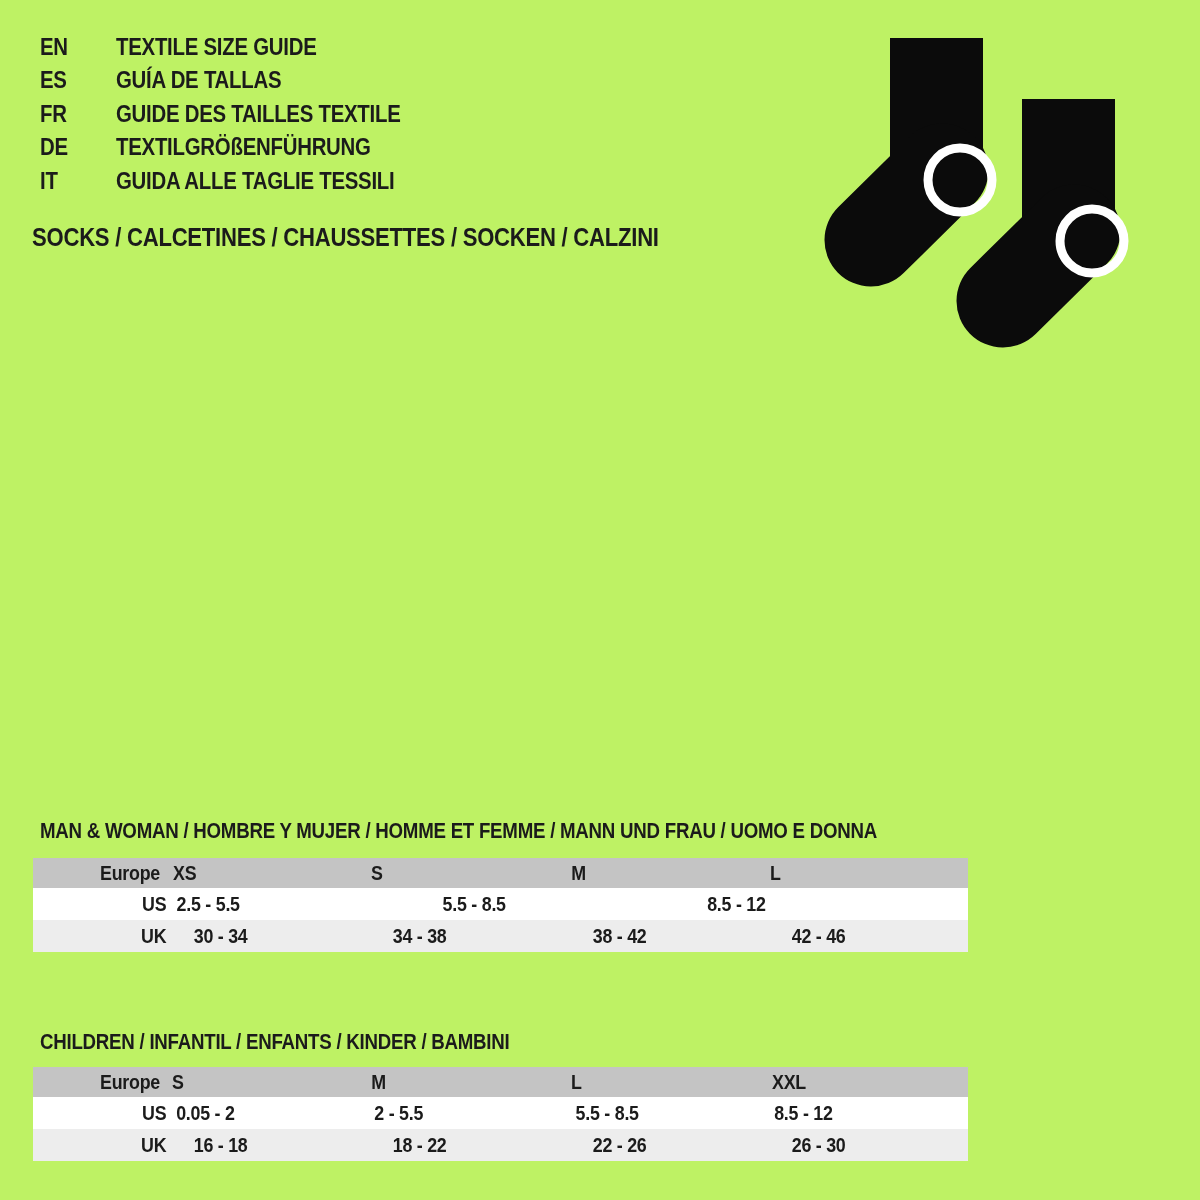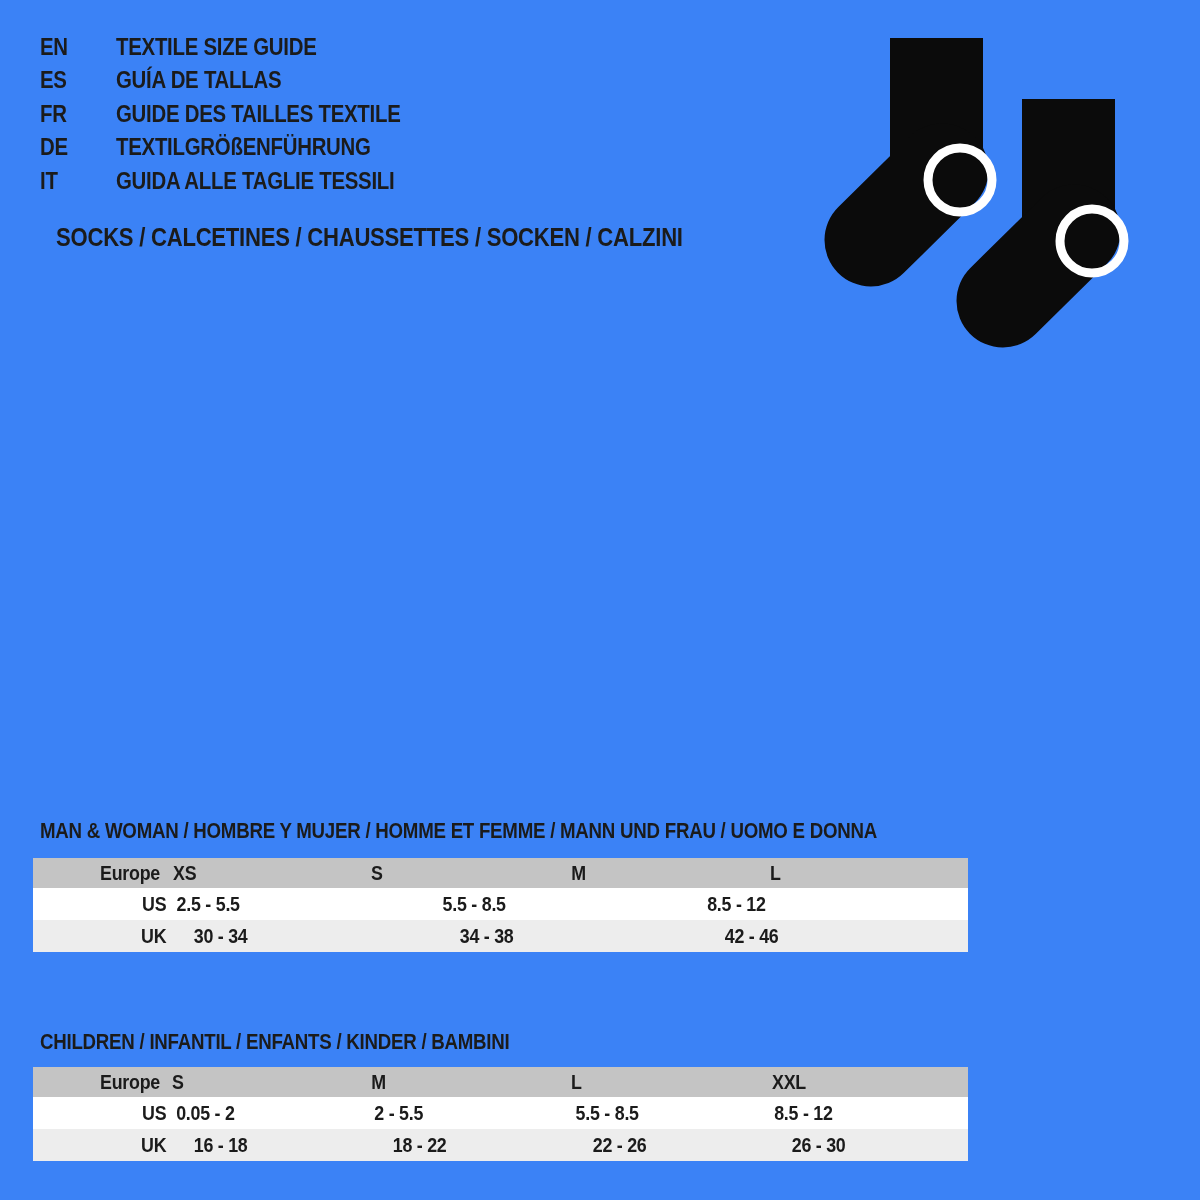--- a/index.html
+++ b/index.html
@@ -4,34 +4,34 @@
 <style>
   * { margin: 0; padding: 0; box-sizing: border-box; }
   html, body { background: #ffffff; }
   body {
     width: 1200px; height: 1200px;
     position: relative;
     font-family: "Liberation Sans", sans-serif;
     color: var(--text, #1b1b1b);
     overflow: hidden;
   }
-  .canvas { position: absolute; inset: 0; background: #3b82f6; }
+  .canvas { position: absolute; inset: 0; background: #bef264; }
 
   
   .cl, .cx { display: inline-block; white-space: nowrap; font-weight: 700; letter-spacing: -0.3px; }
   .cl { transform: scaleX(0.85); transform-origin: 0 50%; }
   .cx { transform: scaleX(0.85); transform-origin: 50% 50%; }
 
   
   .lang-list { position: absolute; left: 40px; top: 30px; }
   .lang-row { display: flex; height: 33.5px; align-items: center; font-size: 24px; }
   .lang-row .code { width: 76px; }
 
   
-  .product-line { position: absolute; left: 56px; top: 221px; font-size: 26px; height: 32px; display: flex; align-items: center; }
+  .product-line { position: absolute; left: 32px; top: 221px; font-size: 26px; height: 32px; display: flex; align-items: center; }
 
   
   .socks-icon { position: absolute; left: 790px; top: 20px; width: 360px; height: 340px; }
   .sock-fill { fill: var(--icon, #0b0b0b); }
   .sock-stroke { stroke: var(--icon, #0b0b0b); stroke-width: 93; stroke-linecap: round; fill: none; }
   .heel-ring { fill: none; stroke: #ffffff; stroke-width: 9; }
 
   
   .size-table { position: absolute; left: 33px; width: 935px; }
   .size-table.t1 { top: 820px; }
@@ -135,20 +135,23 @@
         <div class="cell c0">
             <span class="cl">UK</span>
           </div>
         <div class="cell cd">
             <span class="cx">30 - 34</span>
           </div>
         <div class="cell cd">
             <span class="cx">34 - 38</span>
           </div>
         <div class="cell cd">
+            <span class="cx">38 - 42</span>
+          </div>
+        <div class="cell cd">
             <span class="cx">42 - 46</span>
           </div>
       </div>
     </div>
   </div>
 
   <div class="size-table t2">
     <div class="table-title">
       <span class="cl">CHILDREN / INFANTIL / ENFANTS / KINDER / BAMBINI</span>
     </div>

